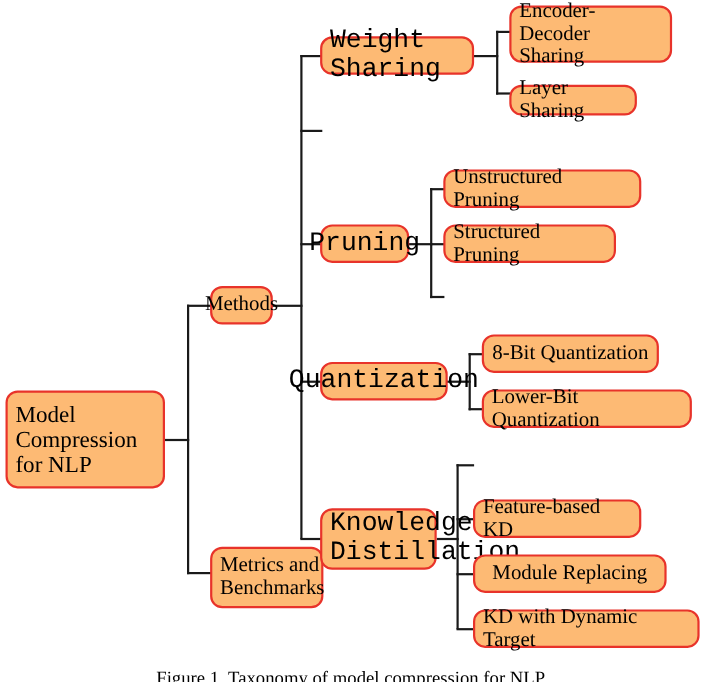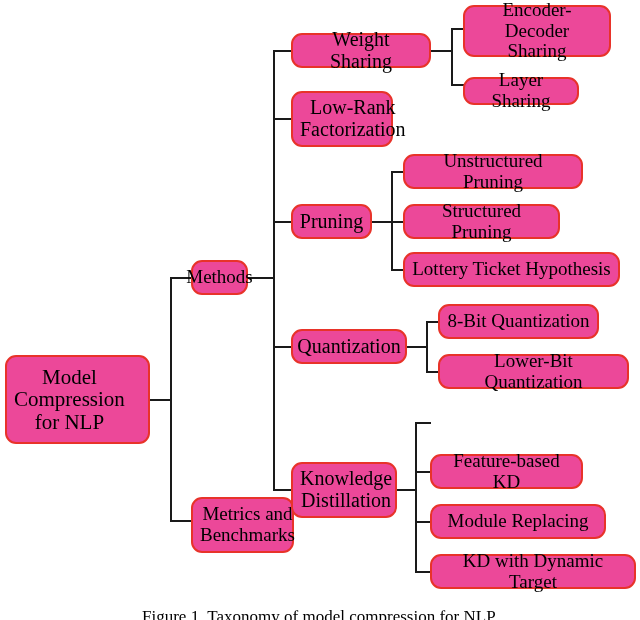--- a/index.html
+++ b/index.html
@@ -12,37 +12,36 @@
     width: 640px;
     height: 620px;
     background: #ffffff;
     overflow: hidden;
     font-family: "Liberation Serif", "DejaVu Serif", serif;
   }
   
   .node {
     position: absolute;
     box-sizing: border-box;
-    background: #ec4899;
+    background: #fdba74;
     border: 2px solid #e8332a;
     border-radius: 11px;
     color: #000000;
     display: flex;
     align-items: center;
     justify-content: flex-start;
     padding: 12px 7px;
     line-height: 1.08;
     white-space: pre-line;
     z-index: 3;
-    text-align: center;
   }
   .node.center { justify-content: center; }
   .n-root     { font-size: 21px; }
   .n-l1       { font-size: 19px; }
-  .n-l2       { font-size: 20px; }
+  .n-l2       { font-size: 24px; font-family: Liberation Mono, monospace; }
   .n-leaf     { font-size: 19px; }
 
   
   .line {
     position: absolute;
     background: #1a1a1a;
     z-index: 1;
   }
   .hline { height: 2px; }
   .vline { width: 2px; }
@@ -103,40 +102,37 @@
 Compression
 for NLP</div>
 
   <div class="node n-l1 center" style="left:191px; top:260px; width:57px; height:35px;">Methods</div>
 
   <div class="node n-l1" style="left:191px; top:497px; width:103px; height:56px;">Metrics and
 Benchmarks</div>
 
   <div class="node n-l2 center" style="left:291px; top:33px; width:140px; height:35px;">Weight Sharing</div>
 
-  <div class="node n-l2" style="left:291px; top:91px; width:102px; height:56px;">Low-Rank
-Factorization</div>
 
   <div class="node n-l2 center" style="left:291px; top:204px; width:81px; height:35px;">Pruning</div>
 
   <div class="node n-l2 center" style="left:291px; top:329px; width:116px; height:35px;">Quantization</div>
 
   <div class="node n-l2" style="left:291px; top:462px; width:106px; height:56px;">Knowledge
 Distillation</div>
 
   <div class="node n-leaf" style="left:463px; top:5px; width:148px; height:52px;">Encoder-Decoder
 Sharing</div>
 
   <div class="node n-leaf center" style="left:463px; top:77px; width:116px; height:17px;">Layer Sharing</div>
 
   <div class="node n-leaf center" style="left:403px; top:154px; width:180px; height:35px;">Unstructured Pruning</div>
 
   <div class="node n-leaf center" style="left:403px; top:204px; width:157px; height:35px;">Structured Pruning</div>
 
-  <div class="node n-leaf center" style="left:403px; top:252px; width:217px; height:35px;">Lottery Ticket Hypothesis</div>
 
   <div class="node n-leaf center" style="left:438px; top:304px; width:161px; height:35px;">8-Bit Quantization</div>
 
   <div class="node n-leaf center" style="left:438px; top:354px; width:191px; height:35px;">Lower-Bit Quantization</div>
 
 
   <div class="node n-leaf center" style="left:430px; top:454px; width:153px; height:35px;">Feature-based KD</div>
 
   <div class="node n-leaf center" style="left:430px; top:504px; width:176px; height:35px;">Module Replacing</div>
 

